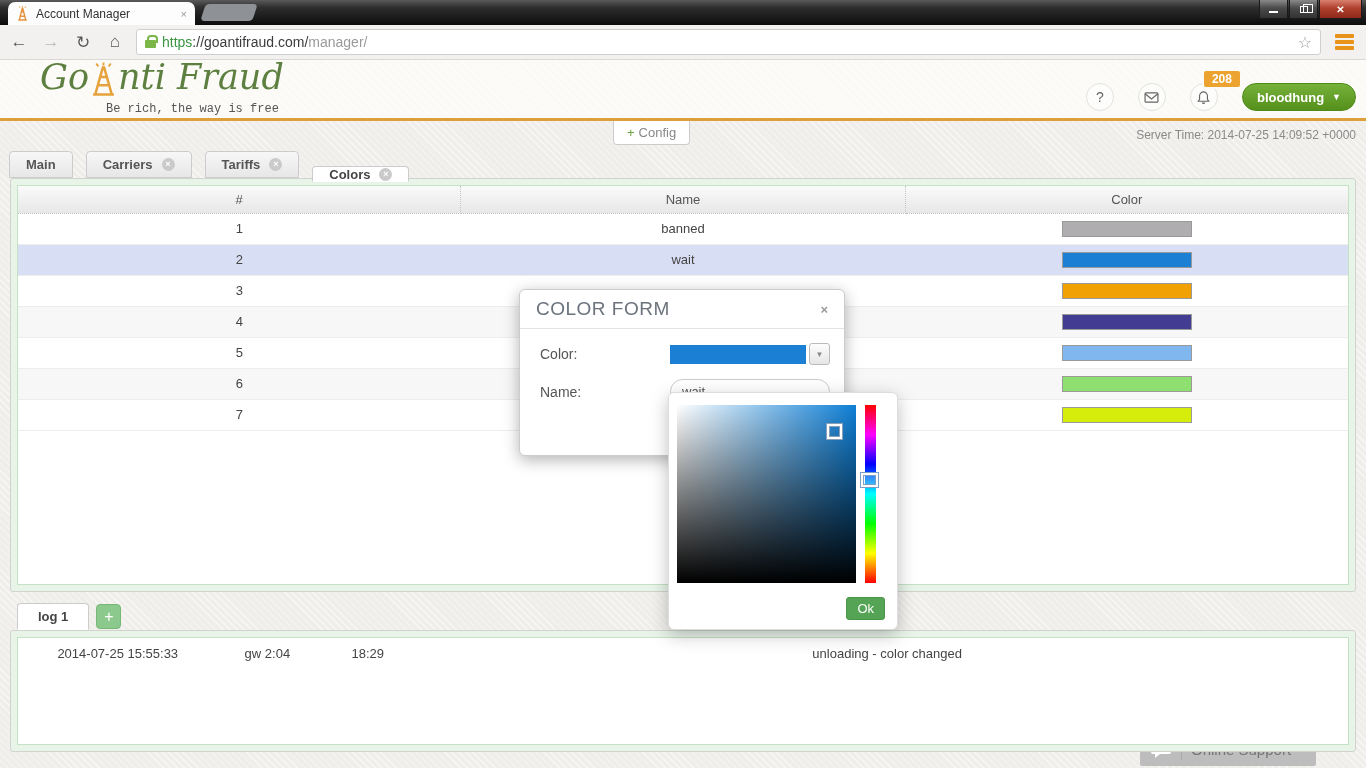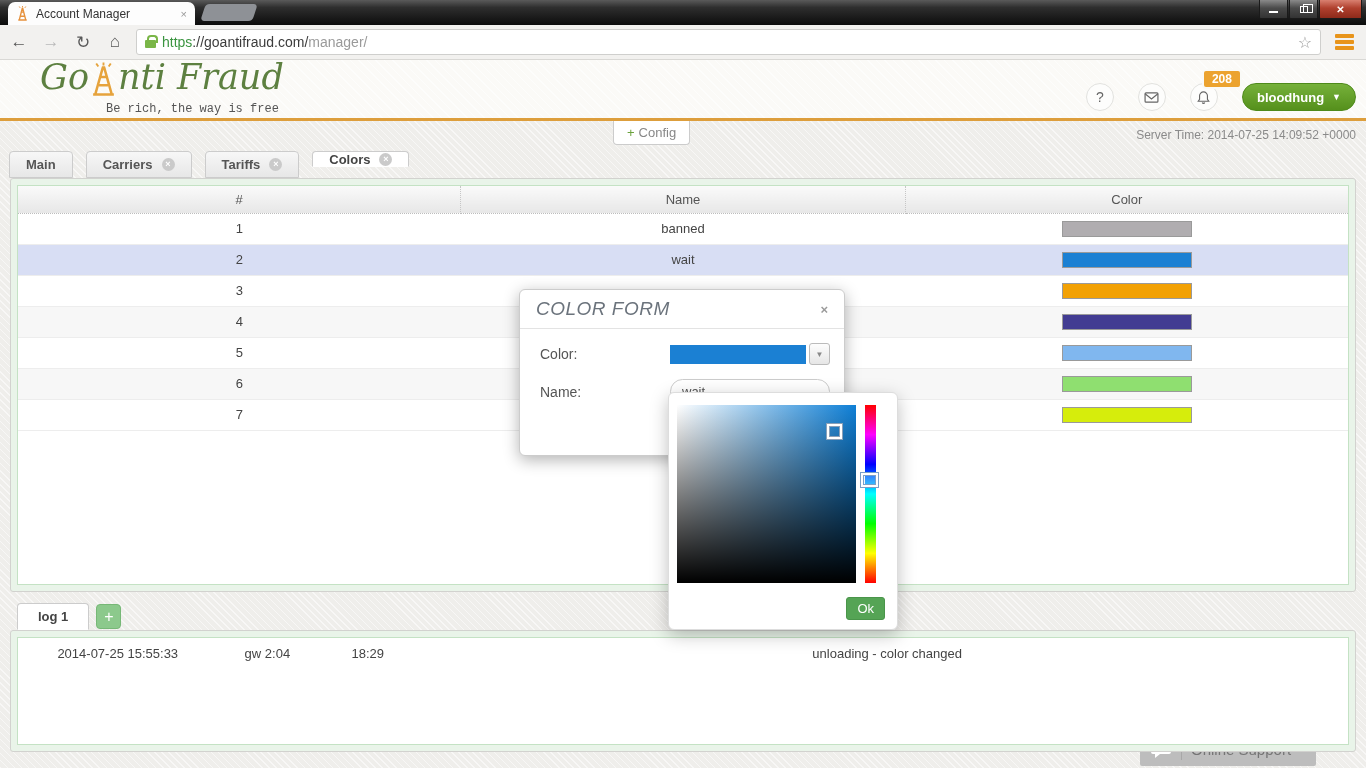--- a/index.html
+++ b/index.html
@@ -64,21 +64,21 @@
   .config-btn { position:absolute; left:613px; top:61px; background:#fff; border:1px solid #ccc; border-top:none;
                 border-radius:0 0 4px 4px; padding:4px 13px; color:#888; font-size:13px; }
   .config-plus { color:#6aa23c; margin-right:4px; }
   .server-time { position:absolute; right:10px; top:68px; color:#8a8a8a; font-size:12px; }
 
   
   .tabs-row { position:absolute; left:9px; top:91px; display:flex; gap:13px; height:28px; z-index:3; }
   .ptab { height:27px; display:flex; align-items:center; gap:9px; padding:0 16px; border:1px solid #ccc;
           border-radius:4px 4px 0 0; background:linear-gradient(#f7f7f7, #e7e7e7); color:#555;
           font-weight:bold; font-size:13px; }
-  .ptab.active { background:#fff; height:16px; border-bottom:1px solid #fff; color:#444; }
+  .ptab.active { background:#fff; height:16px; border-bottom:1px solid #fff; color:#444;margin-top:15px; }
   .tab-x { width:13px; height:13px; border-radius:50%; background:#cacaca; color:#fff; font-size:9px;
            line-height:13px; text-align:center; }
 
   
   .main-panel { position:absolute; left:10px; top:118px; width:1346px; height:414px; background:#e9f4e9;
                 border:1px solid #d2d2cf; border-radius:3px; padding:6px; z-index:2; }
   .panel-inner { width:100%; height:100%; background:#fff; border:1px solid #c4e2c4; }
   table { border-collapse:collapse; width:100%; table-layout:fixed; }
   th { height:27px; background:linear-gradient(#fafafa, #e7e7e7); color:#555; font-weight:normal;
        font-size:13px; border-bottom:1px dotted #bdbdbd; border-right:1px dotted #c6c6c6; }
@@ -86,21 +86,21 @@
   td { height:31px; text-align:center; font-size:13px; color:#444; border-bottom:1px solid #ededed; }
   tr.alt td { background:#f7f7f7; }
   tr.selected td { background:#d8def4; }
   .swatch { width:130px; height:16px; margin:0 auto; border:1px solid #9a9a9a; }
 
   
   .modal { position:absolute; left:519px; top:229px; width:326px; height:167px; background:#fff;
            border:1px solid #ccc; border-radius:6px; box-shadow:0 4px 16px rgba(0,0,0,.3); z-index:4; }
   .modal-head { display:flex; align-items:center; justify-content:space-between; padding:8px 16px;
                 border-bottom:1px solid #e3e3e3; }
-  .modal-title { font-size:19px; color:#6b737c; letter-spacing:.5px;font-style:italic; }
+  .modal-title { font-size:19px; color:#6b737c; letter-spacing:.5px; }
   .modal-x { color:#9a9a9a; font-size:13px; font-weight:bold; }
   .modal-row { display:flex; align-items:center; margin:14px 0 0 20px; }
   .modal-row label { width:130px; color:#555; font-size:14px; }
   .modal-input { width:160px; height:25px; border:1px solid #ccc; border-radius:13px; padding:0 11px;
                  font-size:13px; color:#555; font-family:"Liberation Sans", sans-serif; outline:none; }
   .color-ctrl { display:flex; align-items:center; gap:3px; }
   .color-swatch-btn { width:136px; height:19px; }
   .dd-btn { width:21px; height:22px; border:1px solid #bbb; border-radius:3px;
             background:linear-gradient(#fdfdfd, #e6e6e6); color:#888; font-size:8px;
             display:flex; align-items:center; justify-content:center; }

